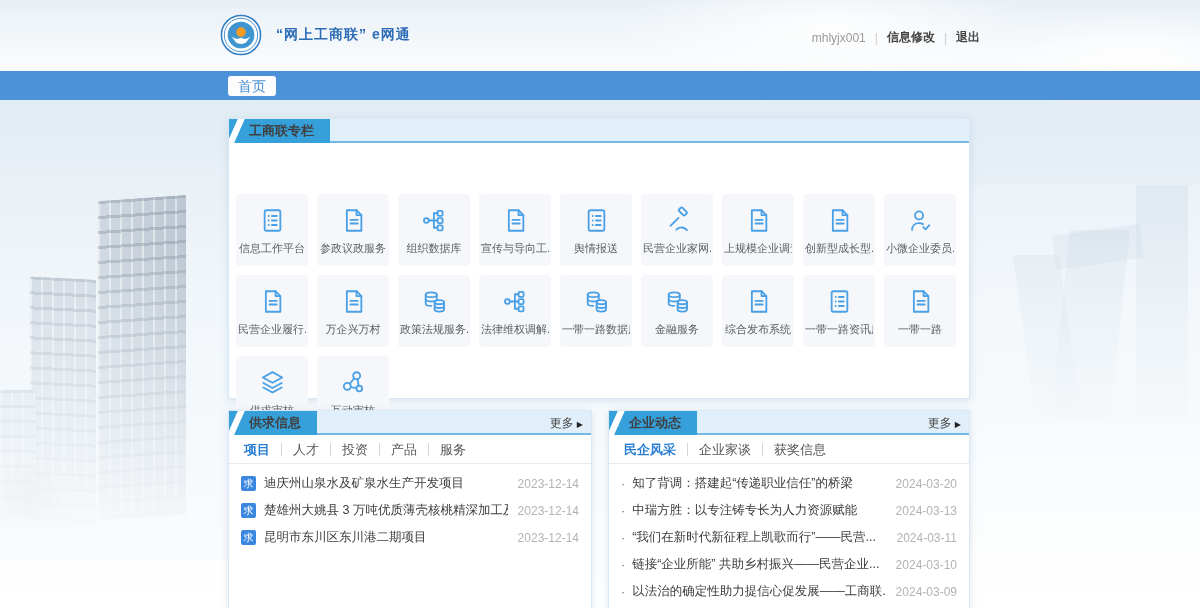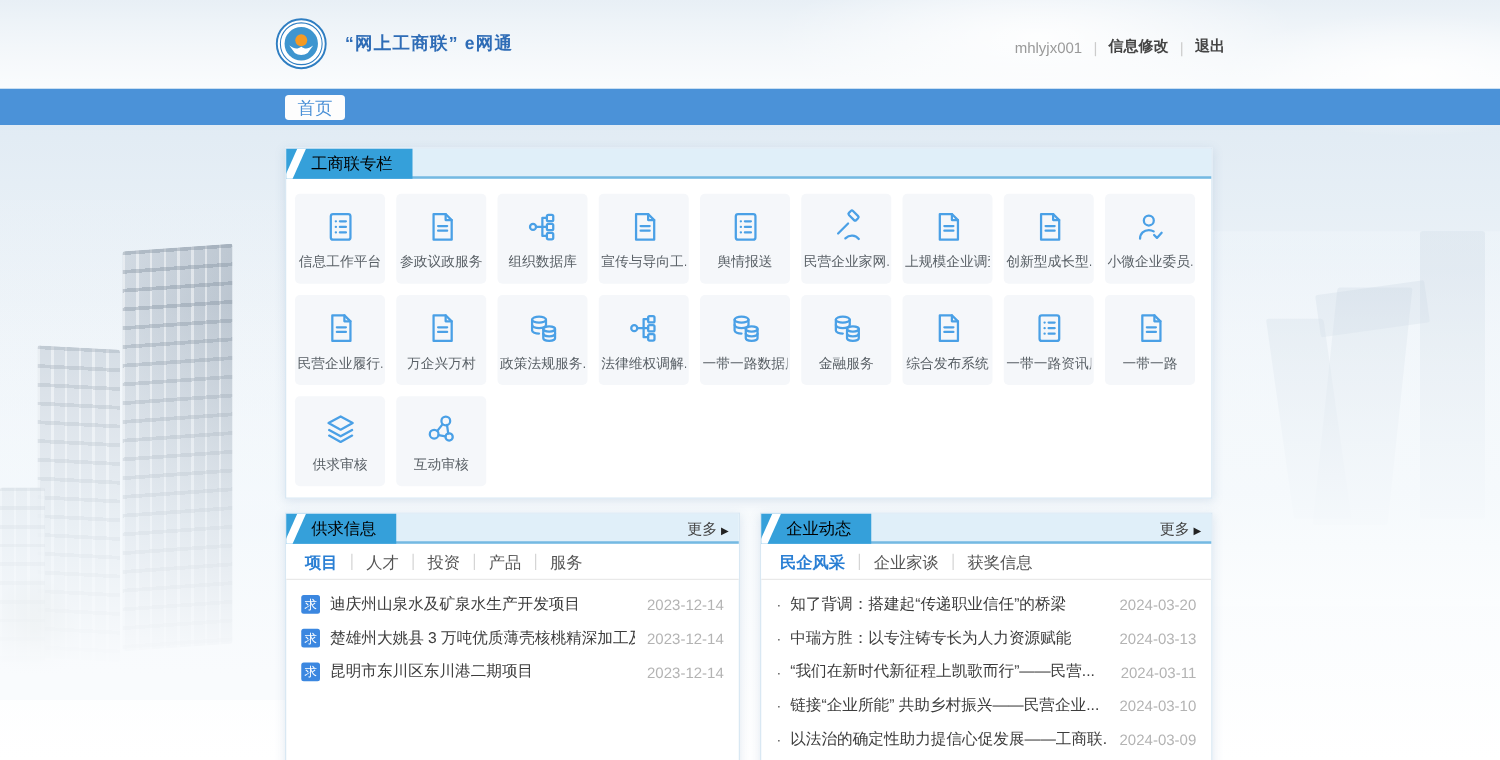--- a/index.html
+++ b/index.html
@@ -50,28 +50,28 @@
   
   .nav { position:absolute; left:0; top:71px; width:1200px; height:29px; background:#4b92d8; z-index:2; }
   .home-btn { position:absolute; left:228px; top:5px; height:20px; line-height:20px; padding:0 10px;
               background:#fdfdfd; border-radius:3px; color:#4a90d6; font-size:14px; cursor:pointer; }
 
   
   .panel { position:absolute; z-index:2; background:#fff; border:1px solid #d9e8f3;
            box-shadow:0 2px 8px rgba(90,130,170,.18); }
   .panel-head { position:relative; height:24px; background:#e0eff9; border-bottom:2px solid #74b9e2; }
   .panel-tab { position:absolute; left:0; top:0; height:24px; line-height:24px; background:#35a0da;
-               color:#000000; font-size:13px; font-weight:normal; padding:0 16px 0 20px; overflow:hidden; }
+               color:#404040; font-size:13px; font-weight:bold; padding:0 16px 0 20px; overflow:hidden; }
   .panel-tab::before { content:""; position:absolute; left:3px; top:-4px; width:7px; height:34px;
                        background:#fff; transform:skewX(-24deg); }
   .more { position:absolute; right:8px; top:0; height:24px; line-height:24px; font-size:12px; color:#444; cursor:pointer; }
   .more .arr { font-size:8px; color:#222; margin-left:3px; }
 
   #features { left:228px; top:118px; width:742px; height:281px; }
-  .grid { display:flex; flex-wrap:wrap; gap:9px; padding:12px 7px 0 7px; }
+  .grid { display:flex; flex-wrap:wrap; gap:9px; padding:12px 7px 0 7px;margin-top:39px; }
   .card { width:72px; height:72px; background:#f5f7fa; border-radius:4px; cursor:pointer;
           display:flex; flex-direction:column; align-items:center; justify-content:center; }
   .cicon { height:32px; display:flex; align-items:center; }
   .ic { width:29px; height:29px; stroke:#4aa0e6; fill:none; stroke-width:1.5;
         stroke-linecap:round; stroke-linejoin:round; }
   .clabel { font-size:11px; color:#596066; margin-top:5px; max-width:68px;
             white-space:nowrap; overflow:hidden; text-align:center; }
 
   #supply { left:228px; top:410px; width:364px; height:220px; }
   #news   { left:608px; top:410px; width:362px; height:220px; }

